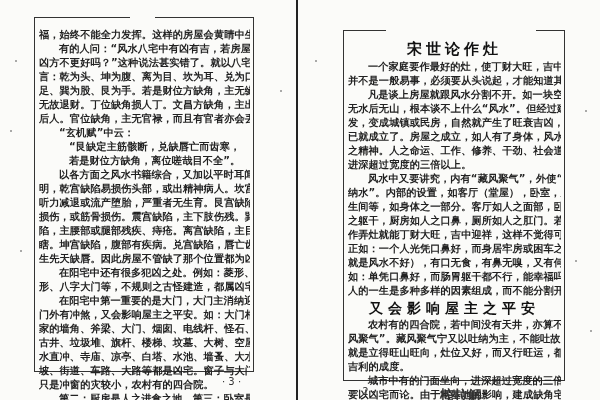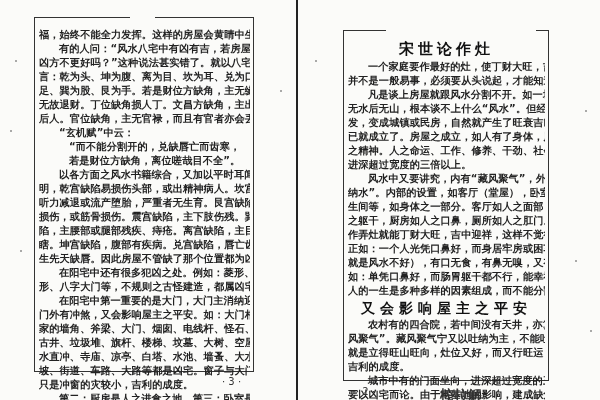--- a/index.html
+++ b/index.html
@@ -2,21 +2,21 @@
 <html><head>
 <meta charset="utf-8">
 <style>
   html, body { margin:0; padding:0; }
   body { width:600px; height:400px; background:#fbfbf9; position:relative; overflow:hidden;
          font-family:"DejaVu Sans", sans-serif; color:#1a1a1a; }
   .spread { position:absolute; inset:0; }
   .spine { position:absolute; left:296px; top:0; width:2px; height:400px; background:#222; }
   .box { position:absolute; border:1.5px solid #333; box-sizing:border-box; }
   .box.left { left:34px; top:17px; width:220px; height:355px; }
-  .box.right { left:343px; top:30px; width:206px; height:351px; }
+  .box.right { left:343px; top:30px; width:222px; height:351px; }
   .gap-top { position:absolute; top:-2px; height:3px; background:#fbfbf9; }
   .lines { position:absolute; left:4px; right:3px; }
   .line { height:14px; line-height:14px; font-size:10.2px; white-space:nowrap; overflow:hidden;
           letter-spacing:0.1px; font-weight:bold; color:#222; }
   .line.indent { padding-left:20px; }
   .line.indent2 { padding-left:30px; }
   .title { text-align:center; font-size:15px; font-weight:bold; letter-spacing:4px; height:22px; line-height:22px; color:#111; }
   .title.sub { font-size:14px; letter-spacing:5px; height:20px; line-height:20px; }
   .pagenum { position:absolute; font-size:10px; color:#333; }
   .footer-mark { position:absolute; font-size:14px; font-weight:bold; color:#333; }
@@ -31,38 +31,38 @@
     <div class="gap-top" style="left:95px; width:25px;"></div>
     <div class="lines" style="top:10px;" id="left-lines">
         <div class="line">福，始终不能全力发挥。这样的房屋会黄睛中生灾的。</div>
         <div class="line indent">有的人问：“风水八宅中有凶有吉，若房屋缺乏了</div>
         <div class="line">凶方不更好吗？”这种说法甚实错了。就以八宅方位而</div>
         <div class="line">言：乾为头、坤为腹、离为目、坎为耳、兑为口、震为</div>
         <div class="line">足、巽为股、艮为手。若是财位方缺角，主无缘聚财，</div>
         <div class="line">无故退财。丁位缺角损人丁。文昌方缺角，主出屈军之</div>
         <div class="line">后人。官位缺角，主无官禄，而且有官者亦会丢官。</div>
         <div class="line indent">“玄机赋”中云：</div>
-        <div class="line indent2">“而不能分割开的，兑缺唇亡而齿寒，</div>
+        <div class="line indent2">“艮缺定主筋骸断，兑缺唇亡而齿寒，</div>
         <div class="line indent2">若是财位方缺角，离位嗟哉目不全”。</div>
         <div class="line indent">以各方面之风水书籍综合，又加以平时耳闻眼见证</div>
         <div class="line">明，乾宫缺陷易损伤头部，或出精神病人。坎宫缺陷，</div>
         <div class="line">听力减退或流产堕胎，严重者无生育。艮宫缺陷主手臂</div>
         <div class="line">损伤，或筋骨损伤。震宫缺陷，主下肢伤残。巽宫缺</div>
         <div class="line">陷，主腰部或腿部残疾、痔疮。离宫缺陷，主目疾视</div>
         <div class="line">瞎。坤宫缺陷，腹部有疾病。兑宫缺陷，唇亡齿寒，或</div>
         <div class="line">生先天缺唇。因此房屋不管缺了那个位置都为凶宅。</div>
         <div class="line indent">在阳宅中还有很多犯凶之处。例如：菱形、三角</div>
         <div class="line">形、八字大门等，不规则之古怪建造，都属凶宅。</div>
         <div class="line indent">在阳宅中第一重要的是大门，大门主消纳迎祥，若</div>
         <div class="line">门外有冲煞，又会影响屋主之平安。如：大门相对别人</div>
         <div class="line">家的墙角、斧梁、大门、烟囱、电线杆、怪石、死山、</div>
         <div class="line">古井、垃圾堆、旗杆、楼梯、坟墓、大树、空屋树、砂</div>
         <div class="line">水直冲、寺庙、凉亭、白塔、水池、墙蚤、大水田、斜</div>
         <div class="line">坡、街道、车路、大路等都是凶宅。窗子与大门同论，</div>
-        <div class="line">只是冲窗的灾较小，吉利的成度。</div>
+        <div class="line">只是冲窗的灾较小，农村有的四合院。</div>
         <div class="line indent">第二：厨房是人之进食之地。第三：卧室是人调息</div>
       </div>
   </div>
   <div class="pagenum" style="left:222px; top:376px;">· 3 ·</div>
 
   <div class="spine"></div>
 
   <div class="box right">
     <div class="gap-top" style="left:42px; width:150px; top:-2px;"></div>
     <div class="lines" style="top:7px;">

